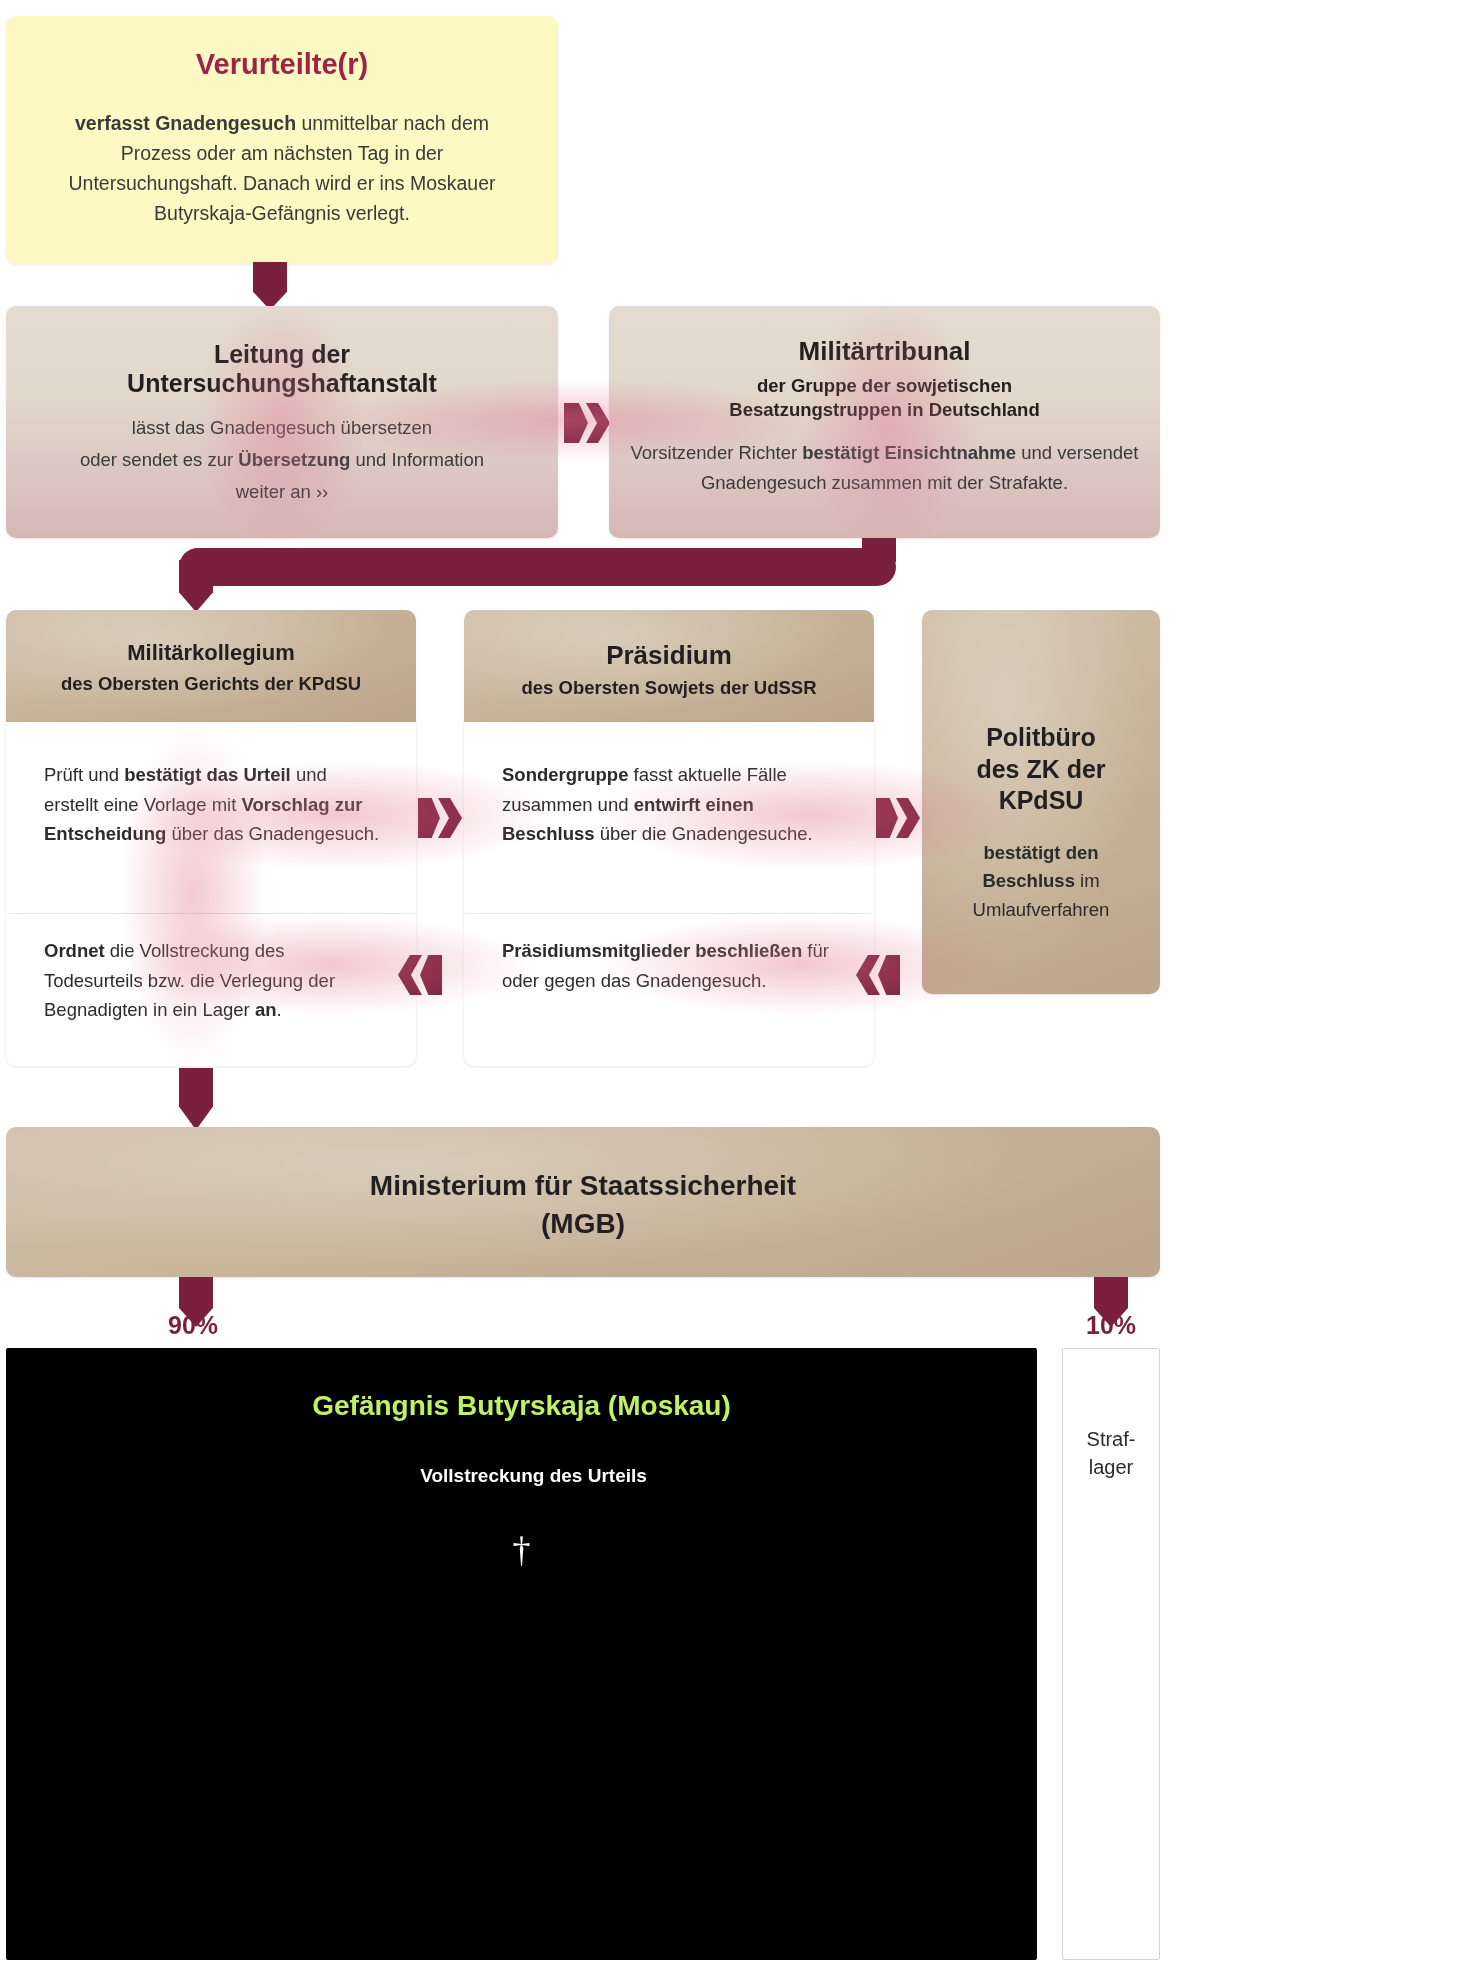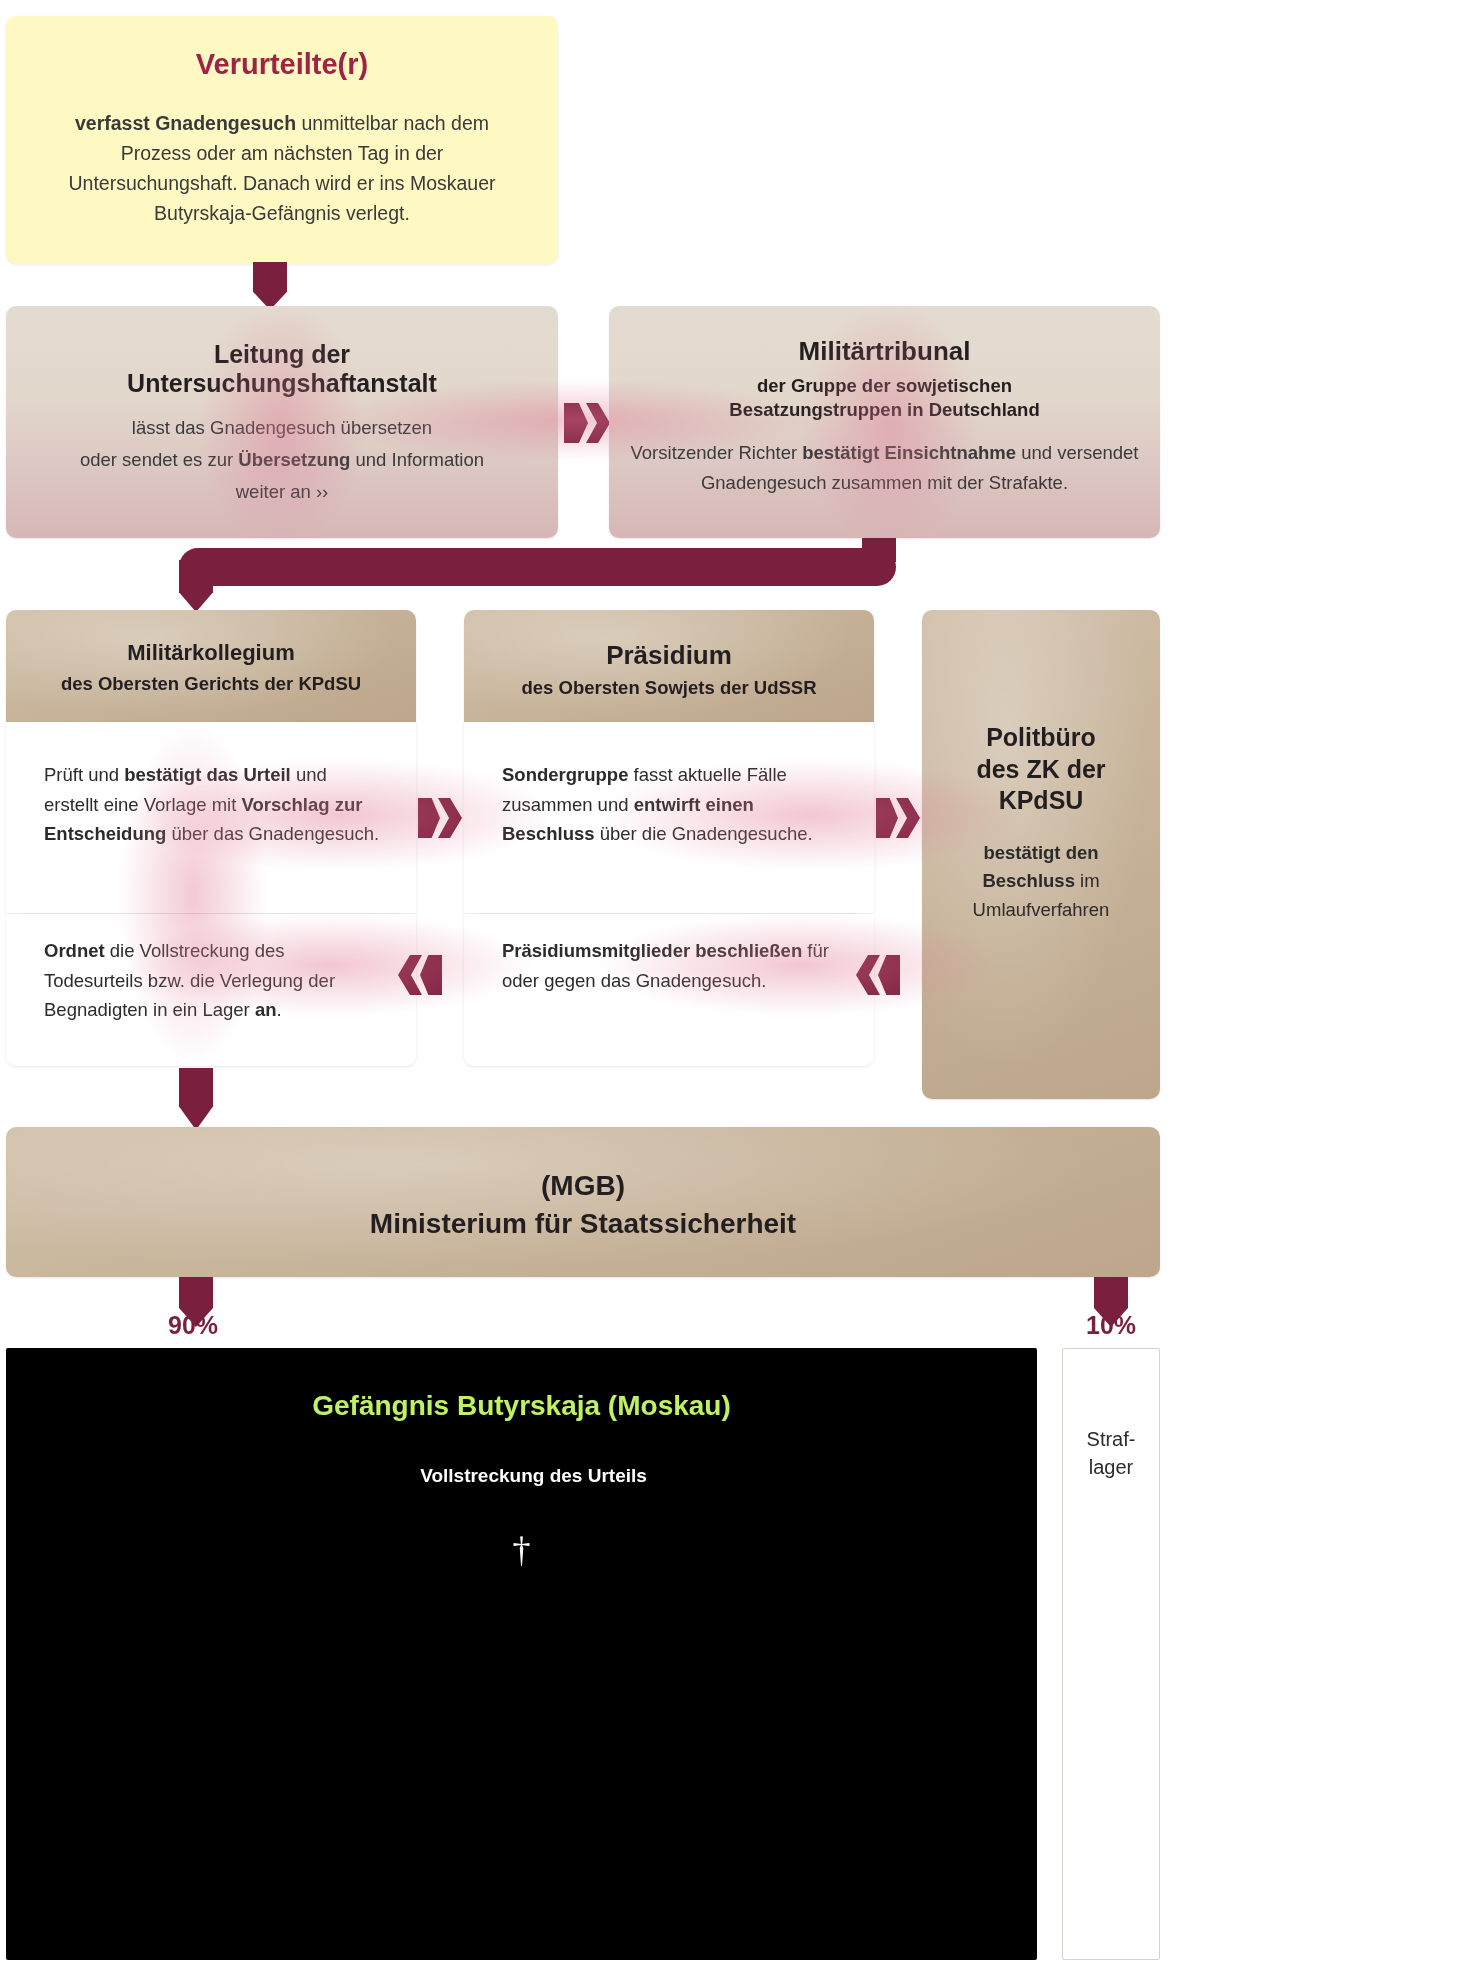--- a/index.html
+++ b/index.html
@@ -188,21 +188,21 @@
       <b>Sondergruppe</b><span> fasst aktuelle Fälle zusammen und </span><b>entwirft einen Beschluss</b><span> über die Gnadengesuche.</span>
     </div>
   </div>
   <div style="position:absolute;left:480px;top:913px;width:378px;height:1px;background:#e8e4e0;"></div>
   <div class="box white-card" style="left:464px;top:914px;width:410px;height:152px;border-radius:0 0 10px 10px;">
     <div class="body-left" style="font-size:18.5px;margin:22px 28px 0 38px;color:#2b2b2b;">
       <b>Präsidiumsmitglieder beschließen</b><span> für oder gegen das Gnadengesuch.</span>
     </div>
   </div>
 
-  <div class="box paper-dark" style="left:922px;top:610px;width:238px;height:489px;">
+  <div class="box paper-dark" style="left:922px;top:610px;width:238px;height:384px;">
     <div class="title" style="font-size:25px;margin-top:112px;color:#231f20;line-height:1.26;">
       <div>Politbüro</div>
       <div>des ZK der</div>
       <div>KPdSU</div>
     </div>
     <div class="body-txt" style="font-size:18.5px;margin:22px 22px 0 22px;color:#2b2b2b;line-height:1.55;">
       <b>bestätigt den</b><br>
       <b>Beschluss</b><span> im</span><br>
       <span>Umlaufverfahren</span>
     </div>
@@ -223,22 +223,22 @@
   <div class="glow-h" style="left:130px;top:760px;width:420px;height:110px;"></div>
   <div class="glow-h" style="left:600px;top:760px;width:420px;height:110px;"></div>
   <div class="glow-h" style="left:130px;top:915px;width:400px;height:100px;"></div>
   <div class="glow-h" style="left:600px;top:915px;width:400px;height:100px;"></div>
   <div class="glow-v" style="left:118px;top:722px;width:150px;height:345px;"></div>
 
   <div class="arrow-down" style="left:179px;top:1068px;height:62px;"></div>
 
   <div class="box paper-dark" style="left:6px;top:1127px;width:1154px;height:150px;">
     <div class="title" style="font-size:28px;margin-top:40px;color:#231f20;line-height:1.35;">
+      <div>Ministerium für Staatssicherheit</div>
       <div>(MGB)</div>
-      <div>Ministerium für Staatssicherheit</div>
     </div>
   </div>
 
   <div class="arrow-down" style="left:179px;top:1277px;height:50px;"></div>
   <div class="pct" style="left:168px;top:1311px;">90%</div>
 
   <div class="arrow-down" style="left:1094px;top:1277px;height:50px;"></div>
   <div class="pct" style="left:1086px;top:1311px;">10%</div>
 
   <div class="box" style="left:6px;top:1348px;width:1031px;height:612px;background:#000000;border-radius:2px;">

